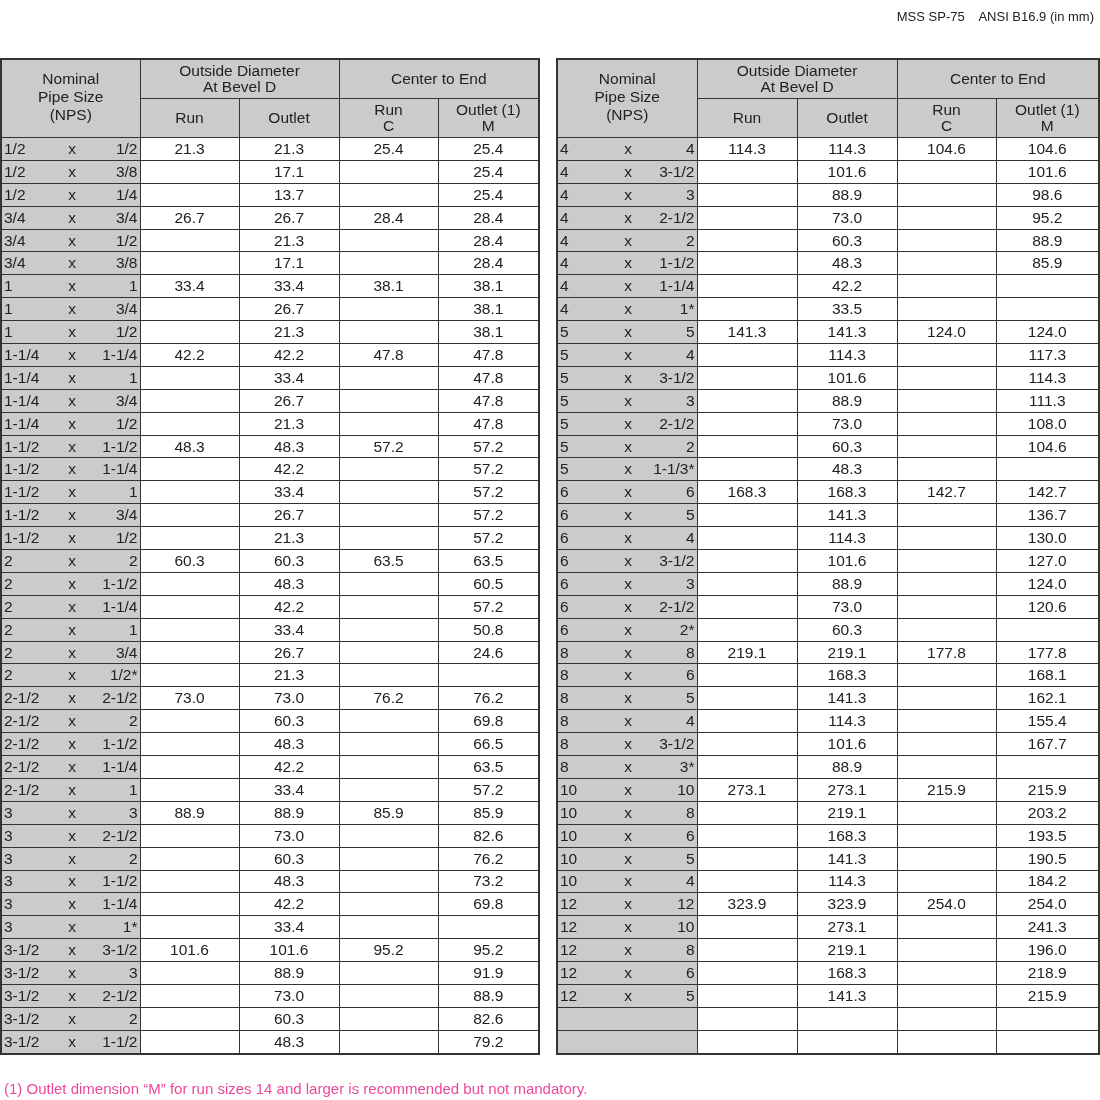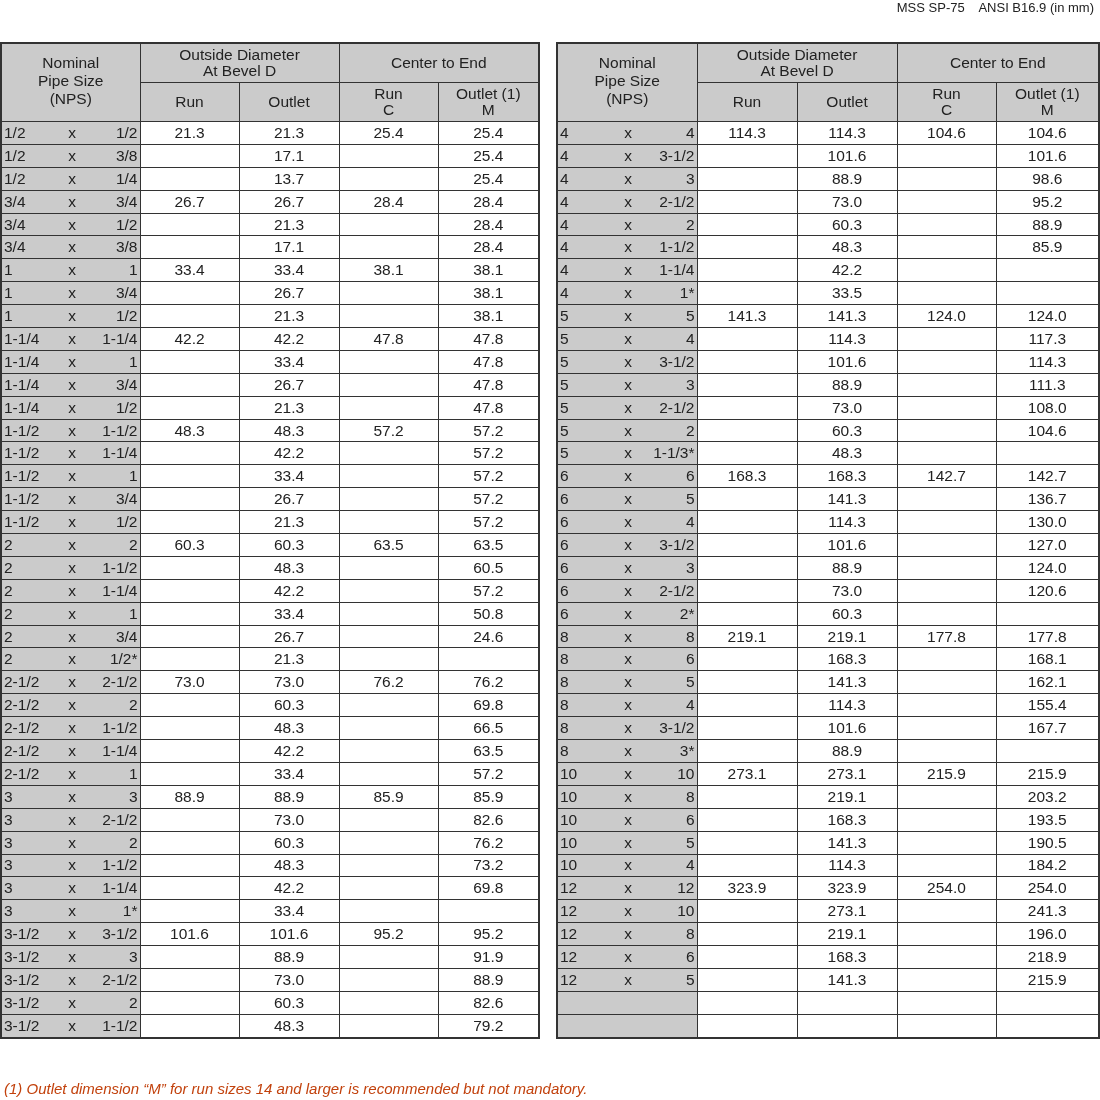--- a/index.html
+++ b/index.html
@@ -2,25 +2,25 @@
 <html><head>
 <meta charset="utf-8">
 <style>
   html, body { margin: 0; padding: 0; background: #ffffff; }
   body {
     width: 1100px; height: 1100px; position: relative; overflow: hidden;
     font-family: "Liberation Sans", "DejaVu Sans", sans-serif;
     color: #222222;
   }
   .std-label {
-    position: absolute; top: 0; right: 6px;
+    position: absolute; top: 9px; right: 6px;
     font-size: 13px; color: #222; white-space: pre;
   }
   .tbl {
-    position: absolute; top: 42px;
+    position: absolute; top: 58px;
     border-collapse: collapse; table-layout: fixed;
     border: 2px solid #333;
   }
   .tbl.left { left: 0px; width: 538px; }
   .tbl.right { left: 556px; width: 542px; }
   .tbl td, .tbl th {
     border: 1.5px solid #333;
     padding: 0;
     font-weight: normal;
     font-size: 15.5px;
@@ -39,21 +39,21 @@
   .tbl tr.data td { height: 21.9px; }
   .tbl td.nps { background: #cbcbcb; padding: 0 2px 0 2px; }
   .nps-wrap { display: flex; align-items: center; width: 100%; }
   .nps-a { width: 58px; text-align: left; }
   .nps-x { width: 20px; text-align: center; }
   .nps-b { flex: 1; text-align: right; }
   .tbl td.val { text-align: center; background: #ffffff; }
   .tbl td.val.run, .tbl td.val.runc { padding-right: 0; }
   .footnote {
     position: absolute; left: 4px; top: 1080px;
-    font-size: 15px; color: #c2410c; font-style: italic;
+    font-size: 15px; color: #ec4899;
   }
 </style>
 </head>
 <body>
 
 <div class="std-label">MSS SP-75    ANSI B16.9 (in mm)</div>
 
 <table class="tbl left">
   <colgroup>
     <col style="width:139px">

